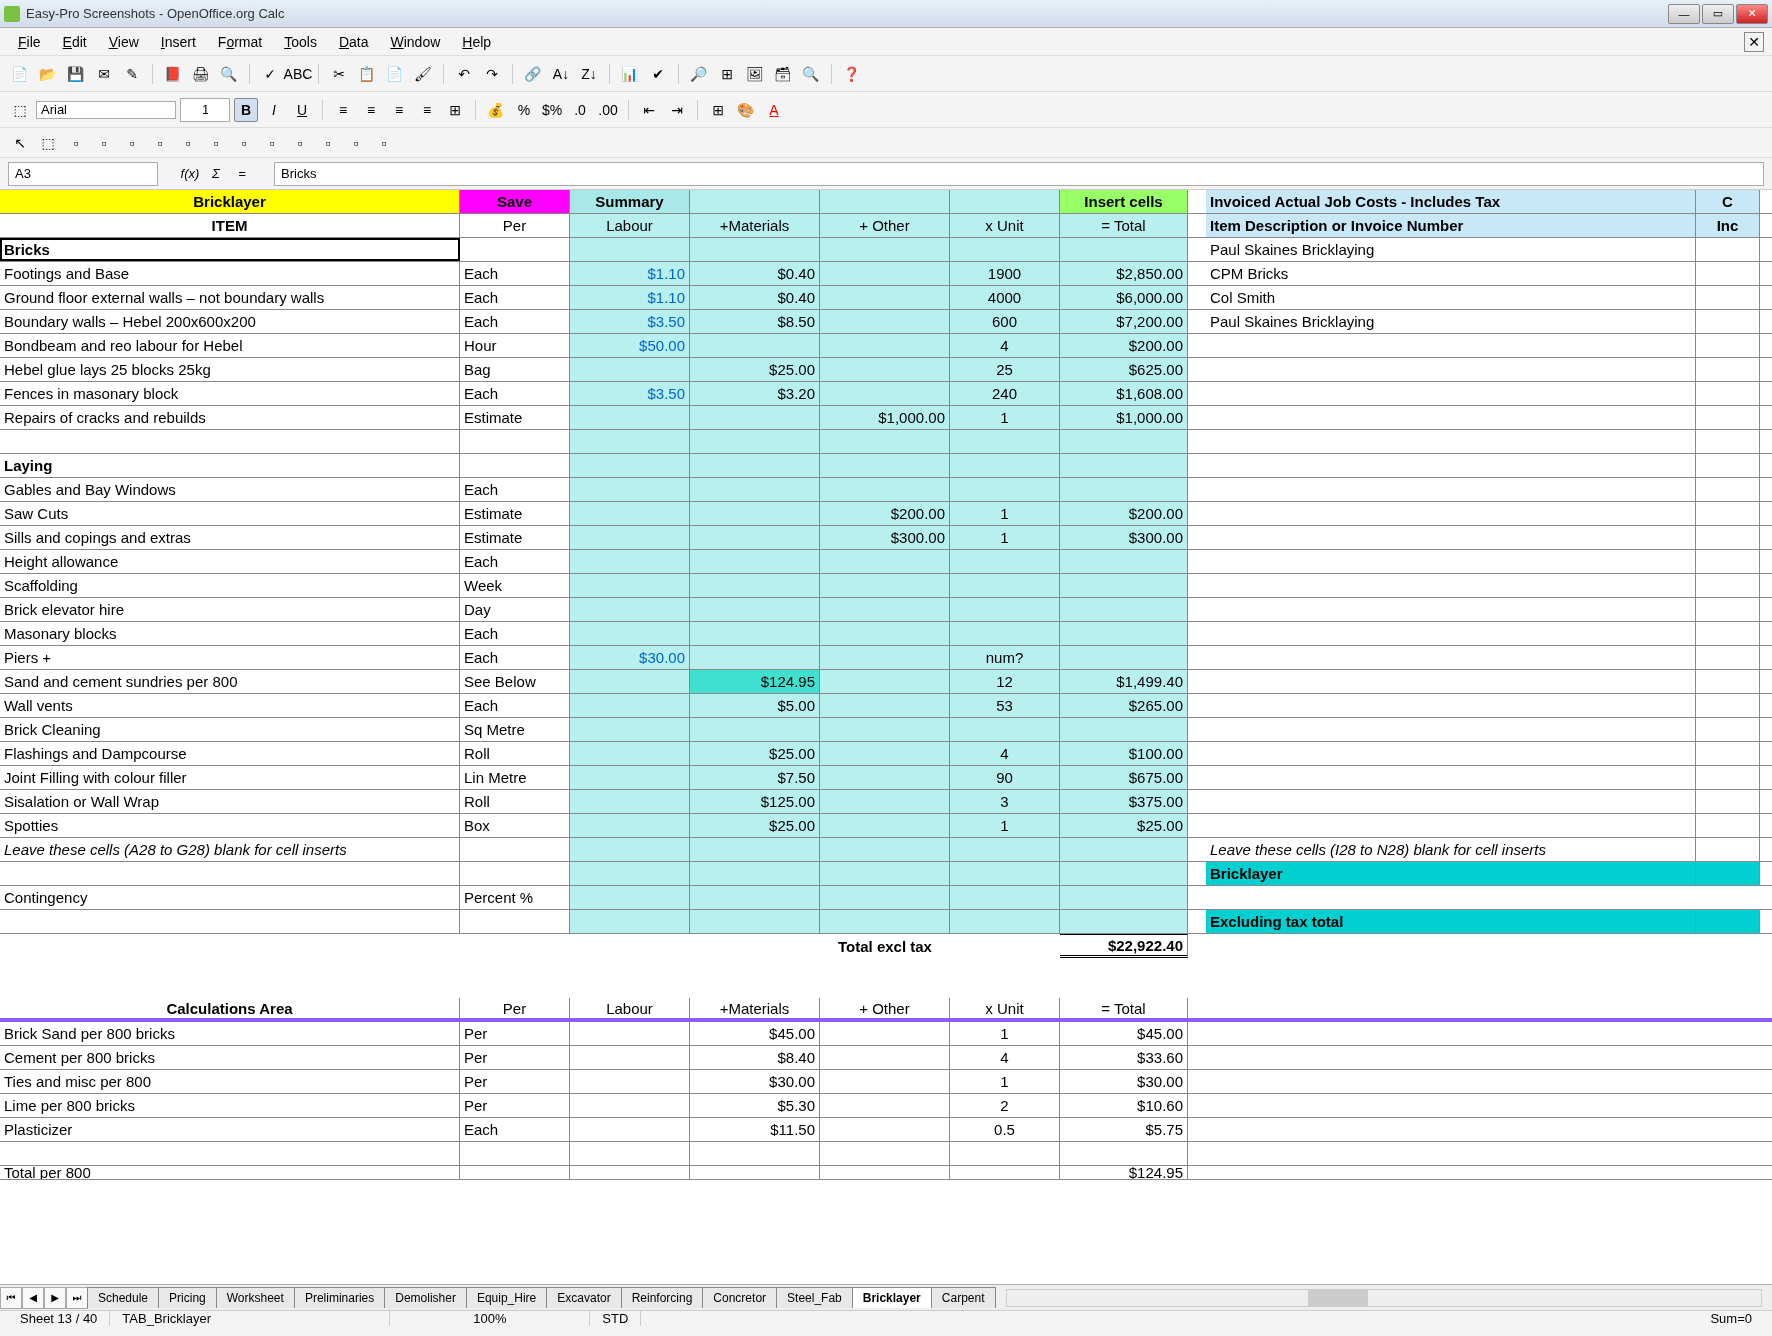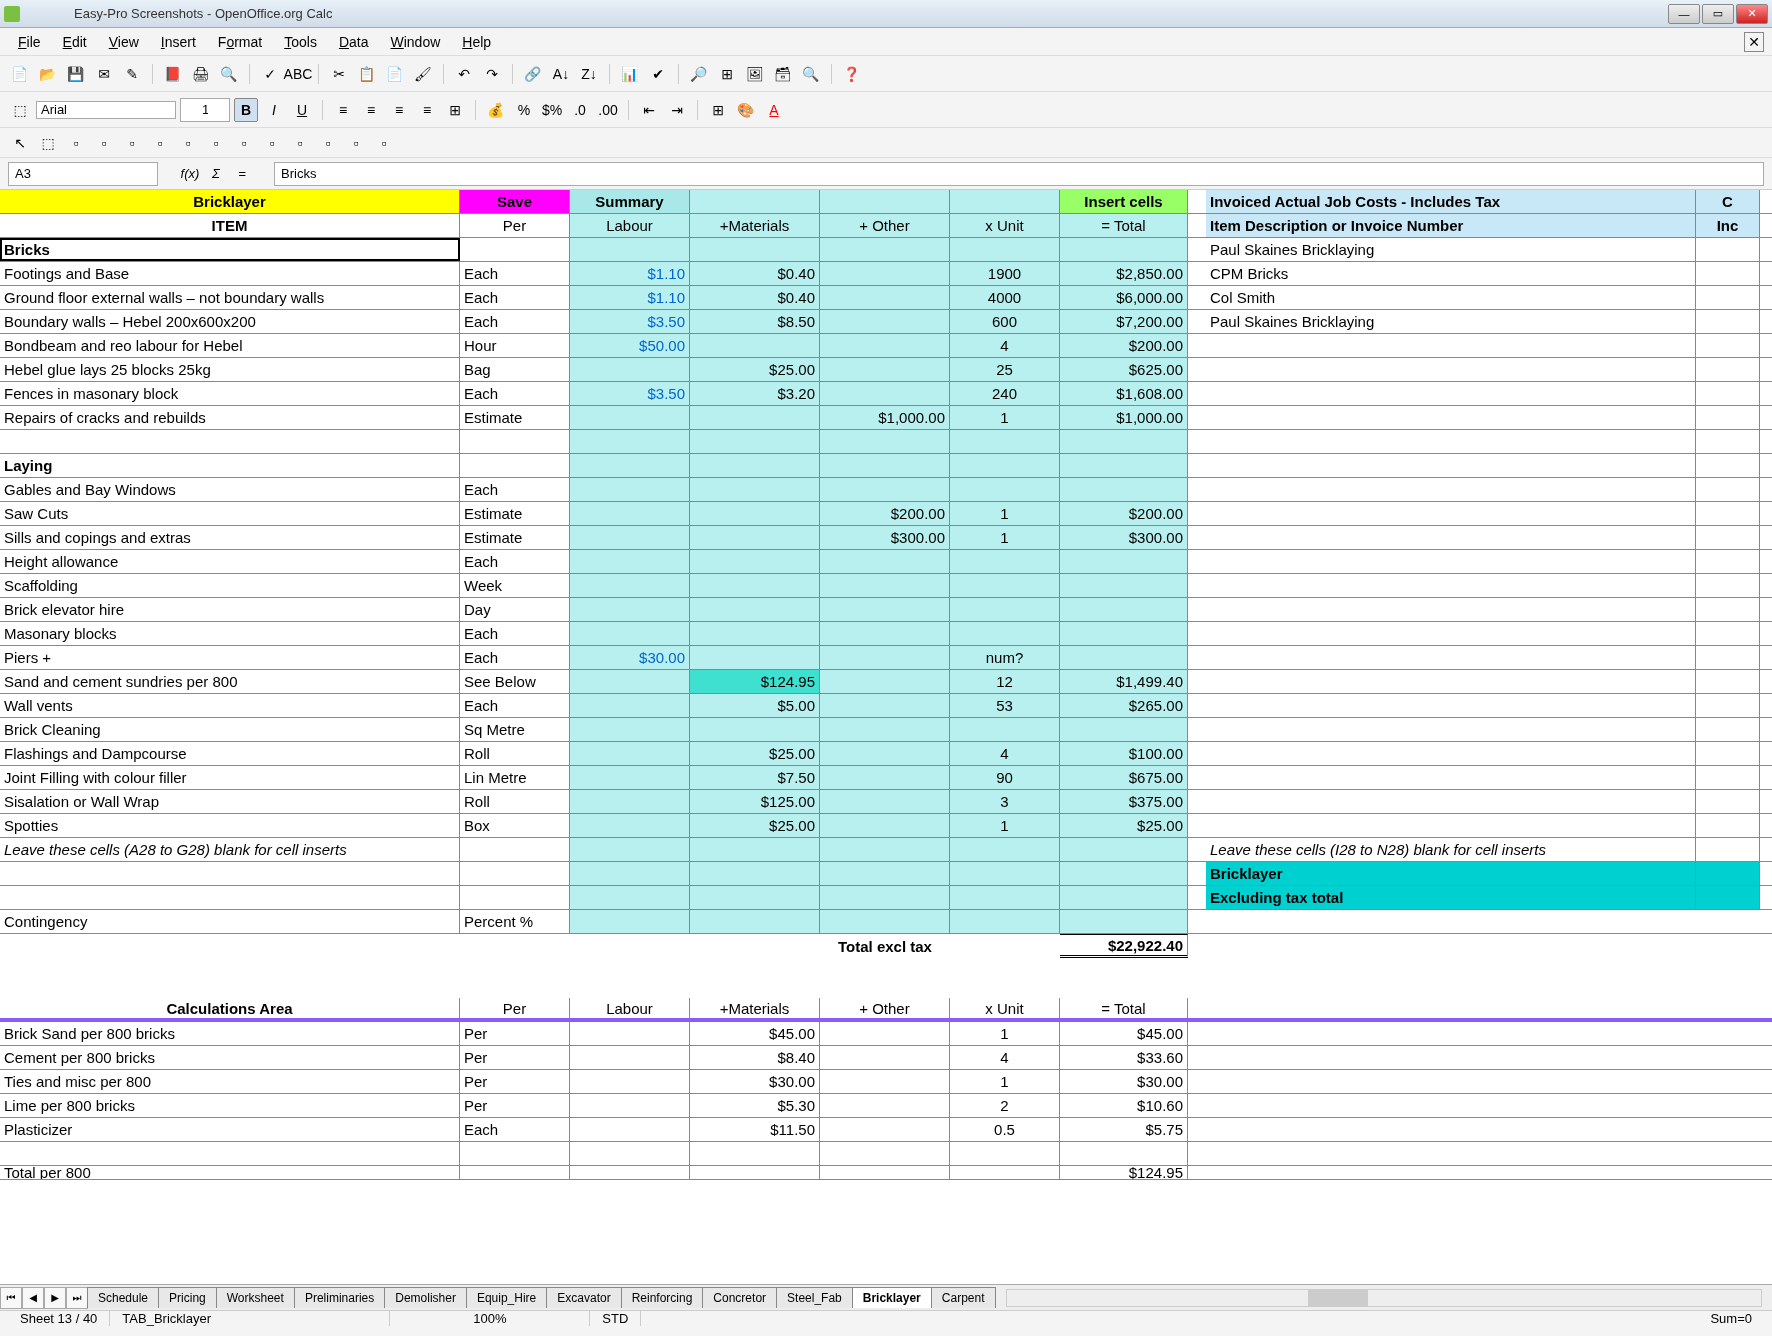--- a/index.html
+++ b/index.html
@@ -1,20 +1,20 @@
 <!DOCTYPE html>
 <html><head>
 <meta charset="utf-8">
 <style>
 * { box-sizing: border-box; margin: 0; padding: 0; }
 body { font-family: Arial, sans-serif; font-size: 12px; background: #f0f0f0; overflow: hidden; }
 .window { width: 1772px; height: 1336px; background: #fff; display: flex; flex-direction: column; }
 
 
-.titlebar { height: 28px; background: linear-gradient(#e8f0f8,#d0dce8); display: flex; align-items: center; padding: 12px 4px; border-bottom: 1px solid #aaa; gap: 48px; }
+.titlebar { height: 28px; background: linear-gradient(#e8f0f8,#d0dce8); display: flex; align-items: center; padding: 12px 4px; border-bottom: 1px solid #aaa; }
 .titlebar .icon { width: 16px; height: 16px; background: #7ac142; border-radius: 2px; margin-right: 6px; }
 .titlebar .title { flex: 1; font-size: 13px; color: #333; }
 .winbtns { display: flex; gap: 2px; }
 .winbtn { width: 32px; height: 20px; background: linear-gradient(#eee,#ccc); border: 1px solid #888; border-radius: 2px; display: flex; align-items: center; justify-content: center; font-size: 11px; }
 .winbtn.close { background: linear-gradient(#f88,#c22); color: #fff; }
 
 
 .menubar { height: 28px; background: #f4f4f4; display: flex; align-items: center; padding: 0 8px; gap: 2px; border-bottom: 1px solid #ddd; }
 .menuitem { padding: 4px 10px; font-size: 14px; cursor: pointer; }
 .menuitem u { text-decoration: underline; }
@@ -564,42 +564,42 @@
         <div class="cell c-lab bg-cyan"></div>
         <div class="cell c-mat bg-cyan"></div>
         <div class="cell c-oth bg-cyan"></div>
         <div class="cell c-unit bg-cyan"></div>
         <div class="cell c-tot bg-cyan"></div>
         <div class="cell c-gap"></div>
         <div class="cell c-inv bg-summary">Bricklayer</div>
         <div class="cell c-inv2 bg-summary"></div>
       </div>
       <div class="row">
+        <div class="cell c-item">Contingency</div>
+        <div class="cell c-per">Percent %</div>
+        <div class="cell c-lab bg-cyan"></div>
+        <div class="cell c-mat bg-cyan"></div>
+        <div class="cell c-oth bg-cyan"></div>
+        <div class="cell c-unit bg-cyan"></div>
+        <div class="cell c-tot bg-cyan"></div>
+        <div class="cell c-gap"></div>
+        <div class="cell c-inv" style="border:none"></div>
+      </div>
+
+      <div class="row">
         <div class="cell c-item"></div>
         <div class="cell c-per"></div>
         <div class="cell c-lab bg-cyan"></div>
         <div class="cell c-mat bg-cyan"></div>
         <div class="cell c-oth bg-cyan"></div>
         <div class="cell c-unit bg-cyan"></div>
         <div class="cell c-tot bg-cyan"></div>
         <div class="cell c-gap"></div>
         <div class="cell c-inv bg-summary">Excluding tax total</div>
         <div class="cell c-inv2 bg-summary"></div>
-      </div>
-
-      <div class="row">
-        <div class="cell c-item">Contingency</div>
-        <div class="cell c-per">Percent %</div>
-        <div class="cell c-lab bg-cyan"></div>
-        <div class="cell c-mat bg-cyan"></div>
-        <div class="cell c-oth bg-cyan"></div>
-        <div class="cell c-unit bg-cyan"></div>
-        <div class="cell c-tot bg-cyan"></div>
-        <div class="cell c-gap"></div>
-        <div class="cell c-inv" style="border:none"></div>
       </div>
 
       <div class="row" style="border-bottom:none">
         <div class="cell c-item" style="border:none"></div>
         <div class="cell c-per" style="border:none"></div>
         <div class="cell c-lab" style="border:none"></div>
         <div class="cell c-mat" style="border:none"></div>
         <div class="cell c-oth hdr-bold" style="border:none;justify-content:center">Total excl tax</div>
         <div class="cell c-unit" style="border:none"></div>
         <div class="cell c-tot hdr-bold" style="border-bottom:3px double #000;border-top:1px solid #000">$22,922.40</div>

